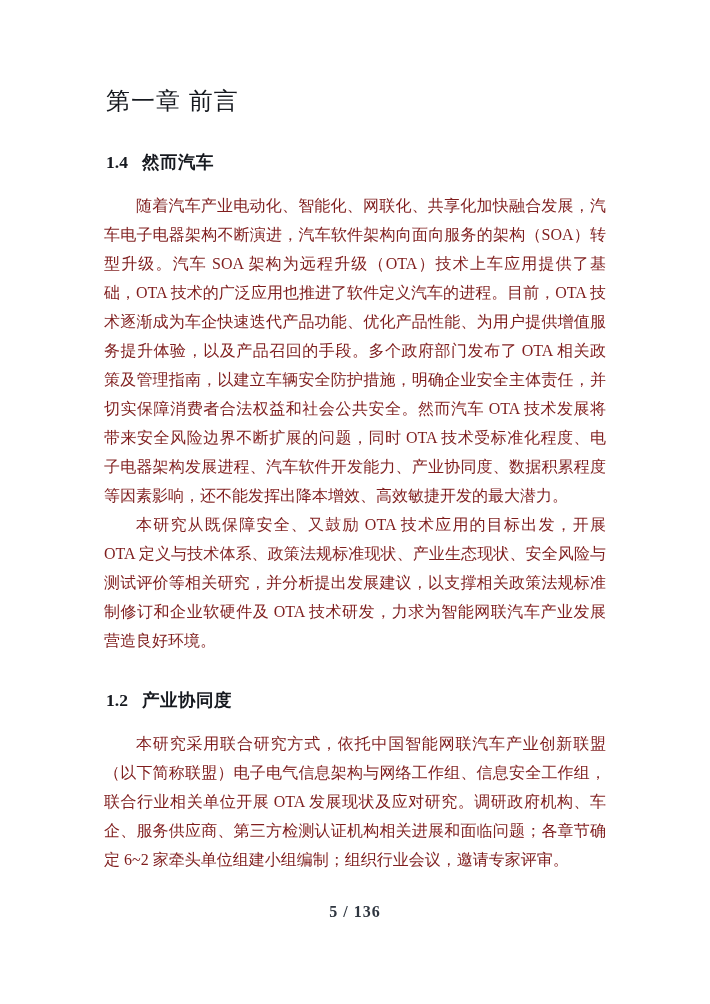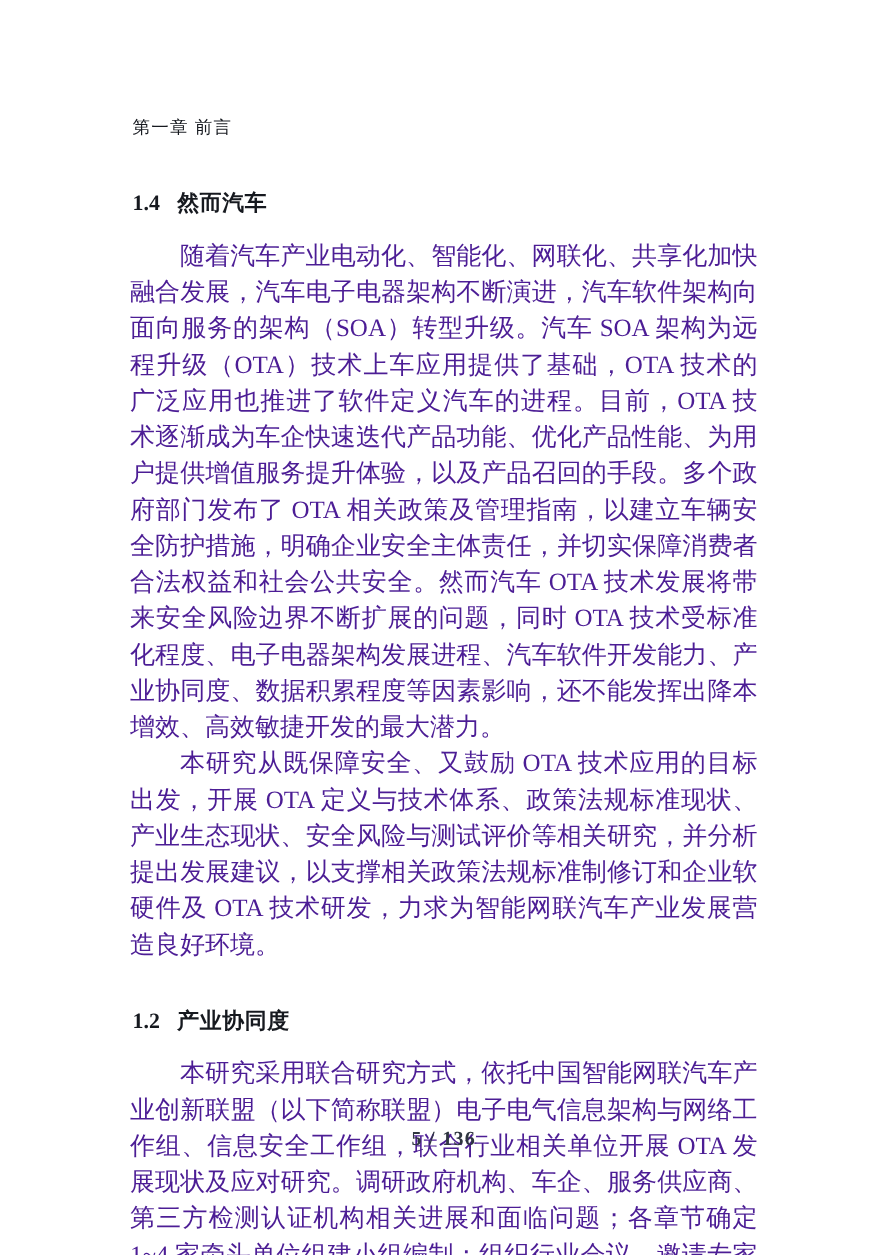--- a/index.html
+++ b/index.html
@@ -17,21 +17,21 @@
     overflow: hidden;
     box-sizing: border-box;
   }
   .content {
     padding: 0 104px;
   }
   .chapter-title {
     margin: 88px 0 0 2px;
     font-family: "Liberation Sans", "DejaVu Sans", sans-serif;
     font-weight: normal;
-    font-size: 14px;
+    font-size: 24px;
     line-height: 26px;
     color: #16191f;
     letter-spacing: 1px;
   }
   .section-heading {
     margin: 36px 0 17px 2px;
     font-size: 17.5px;
     line-height: 24px;
     color: #16191f;
   }
@@ -43,25 +43,25 @@
   .section-heading .sec-title {
     font-family: "Liberation Sans", "DejaVu Sans", sans-serif;
     font-weight: bold;
     letter-spacing: 0.5px;
   }
   .section-heading.second {
     margin-top: 33px;
   }
   .body-para {
     margin: 0;
-    font-size: 20px;
+    font-size: 16px;
     line-height: 29px;
     text-align: justify;
     text-indent: 2em;
-    color: #4c1d95;
+    color: #7f1d1d;
   }
   .page-footer {
     position: absolute;
     left: 0;
     right: 0;
     top: 903px;
     text-align: center;
     font-family: "Liberation Serif", serif;
     font-weight: bold;
     font-size: 16px;
@@ -82,18 +82,18 @@
     </h2>
 
     <p class="body-para">随着汽车产业电动化、智能化、网联化、共享化加快融合发展，汽车电子电器架构不断演进，汽车软件架构向面向服务的架构（SOA）转型升级。汽车 SOA 架构为远程升级（OTA）技术上车应用提供了基础，OTA 技术的广泛应用也推进了软件定义汽车的进程。目前，OTA 技术逐渐成为车企快速迭代产品功能、优化产品性能、为用户提供增值服务提升体验，以及产品召回的手段。多个政府部门发布了 OTA 相关政策及管理指南，以建立车辆安全防护措施，明确企业安全主体责任，并切实保障消费者合法权益和社会公共安全。然而汽车 OTA 技术发展将带来安全风险边界不断扩展的问题，同时 OTA 技术受标准化程度、电子电器架构发展进程、汽车软件开发能力、产业协同度、数据积累程度等因素影响，还不能发挥出降本增效、高效敏捷开发的最大潜力。</p>
 
     <p class="body-para">本研究从既保障安全、又鼓励 OTA 技术应用的目标出发，开展 OTA 定义与技术体系、政策法规标准现状、产业生态现状、安全风险与测试评价等相关研究，并分析提出发展建议，以支撑相关政策法规标准制修订和企业软硬件及 OTA 技术研发，力求为智能网联汽车产业发展营造良好环境。</p>
 
     <h2 class="section-heading second">
       <span class="sec-num">1.2</span><span class="sec-title">产业协同度</span>
     </h2>
 
-    <p class="body-para">本研究采用联合研究方式，依托中国智能网联汽车产业创新联盟（以下简称联盟）电子电气信息架构与网络工作组、信息安全工作组，联合行业相关单位开展 OTA 发展现状及应对研究。调研政府机构、车企、服务供应商、第三方检测认证机构相关进展和面临问题；各章节确定 1~4 家牵头单位组建小组编制；组织行业会议，邀请专家评审。</p>
+    <p class="body-para">本研究采用联合研究方式，依托中国智能网联汽车产业创新联盟（以下简称联盟）电子电气信息架构与网络工作组、信息安全工作组，联合行业相关单位开展 OTA 发展现状及应对研究。调研政府机构、车企、服务供应商、第三方检测认证机构相关进展和面临问题；各章节确定 6~2 家牵头单位组建小组编制；组织行业会议，邀请专家评审。</p>
 
   </div>
 
   <div class="page-footer">5 / 136</div>
 </div>
 
 </body></html>

